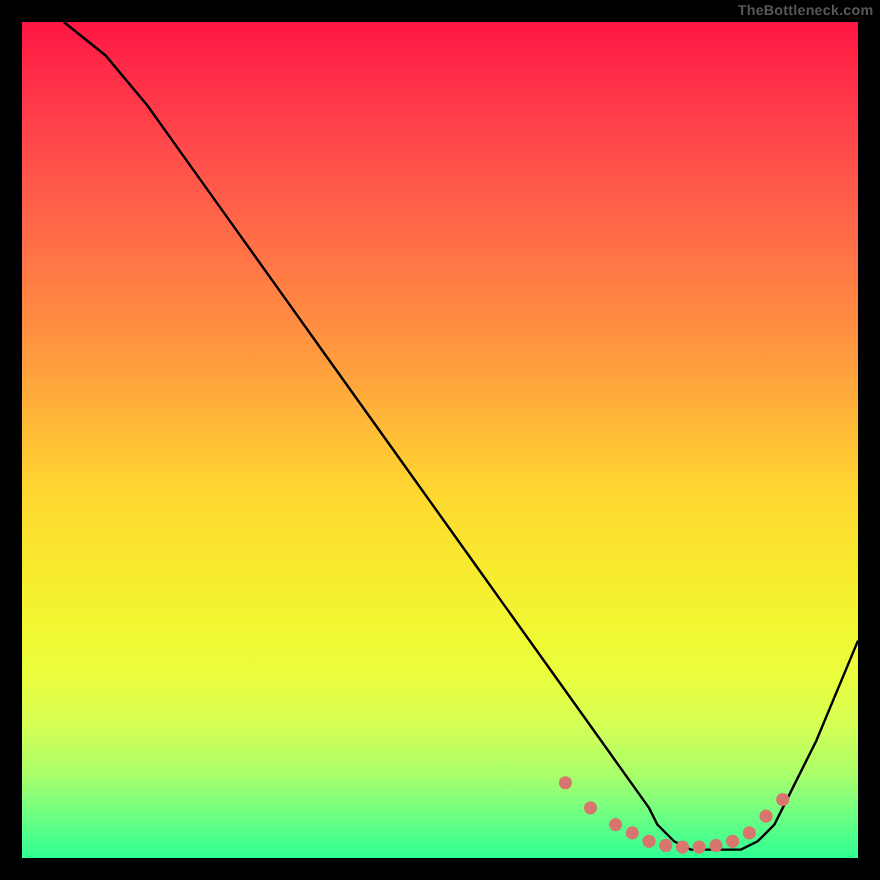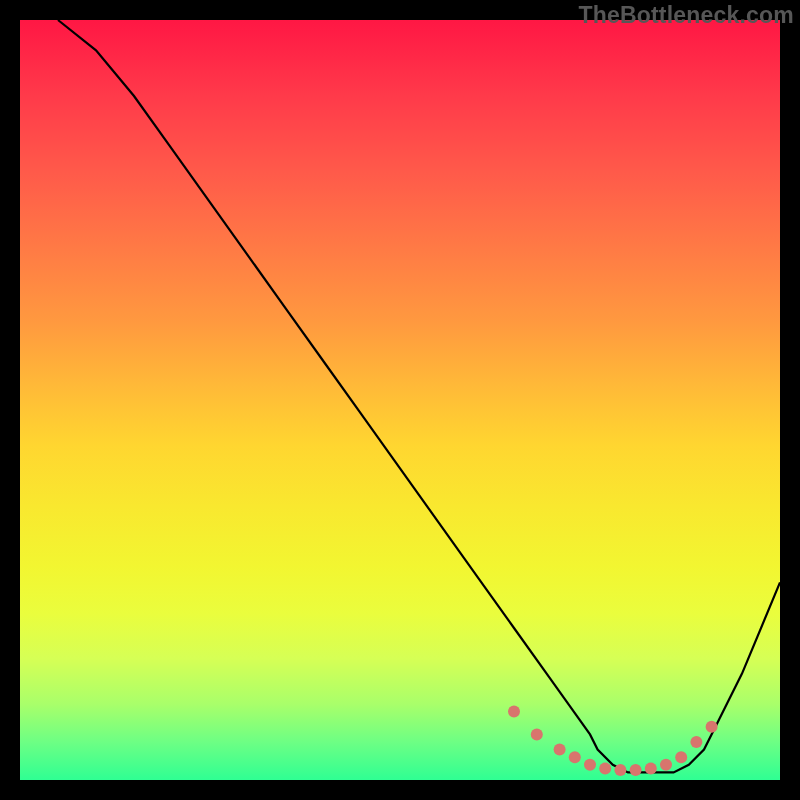--- a/index.html
+++ b/index.html
@@ -58,21 +58,21 @@
     stroke-width: 2.2;
   }
   .dot {
     fill: #d8756d;
     stroke: none;
   }
   .watermark {
     position: absolute;
     top: 2px;
     right: 6px;
-    font-size: 23px;
+    font-size: 13px;
     font-weight: 700;
     color: #575757;
     letter-spacing: 0.2px;
     user-select: none;
   }
 </style>
 </head>
 <body>
 
 <div class="frame">

